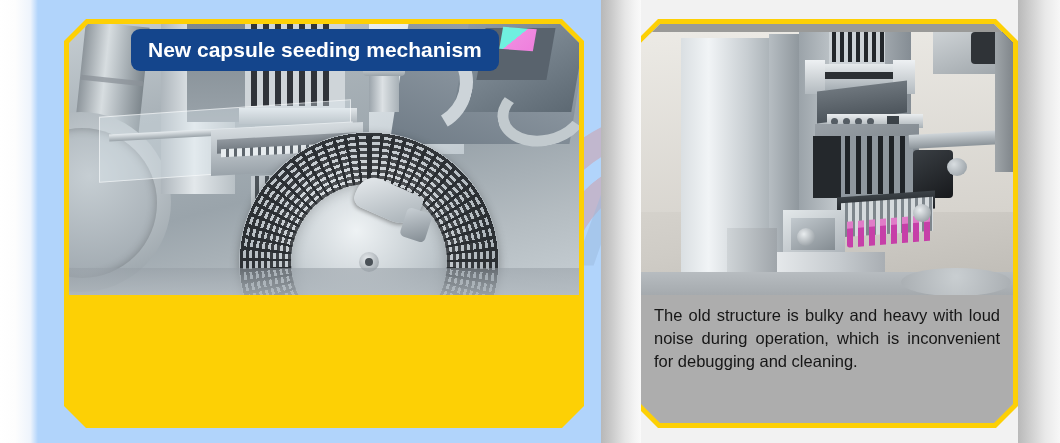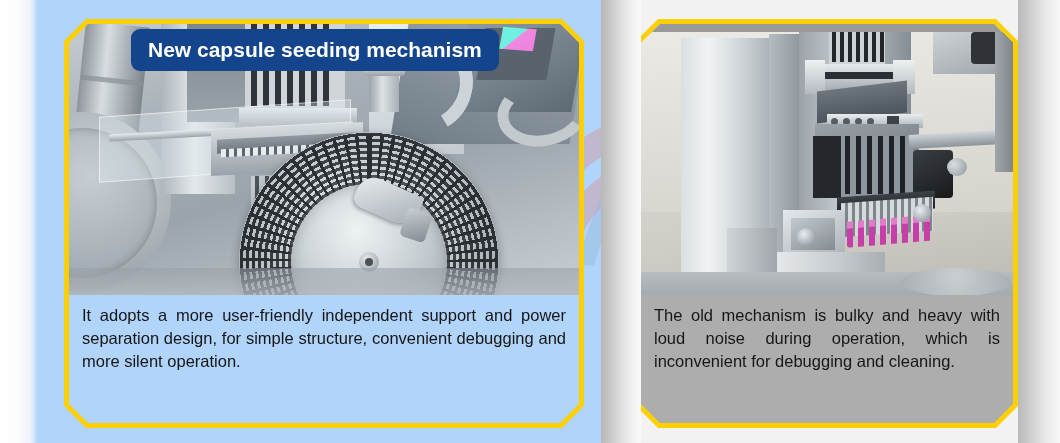--- a/index.html
+++ b/index.html
@@ -182,21 +182,20 @@
           <div class="pp" style="left:334px;top:186px;width:26px;height:30px;border-radius:5px;background:linear-gradient(150deg,#c9d0d5,#838c93);transform:rotate(18deg);"></div>
 
           <div class="pp" style="left:0;top:244px;width:520px;height:30px;background:linear-gradient(to bottom,rgba(150,158,165,.55),rgba(178,186,192,.85));"></div>
         </div>
 
         <div class="badge badge-new" style="left:62px;top:5px;">
           <span>New capsule seeding mechanism</span>
         </div>
       </div>
 
-      <div class="caption cap-blue">It adopts a more user-friendly independent support and power separation design, for simple structure, convenient debugging and more silent operation.</div>
     </div>
   </div>
 
   <div class="panel chamfer-all" style="left:636px;top:19px;width:382px;height:409px;">
     <div class="panel-inner">
 
       <div class="photo" style="height:271px;">
         <div class="photo-canvas" style="background:linear-gradient(170deg,#e6e3dd 0%,#dbd8d2 40%,#cfccc6 70%,#bdbab4 100%);">
 
           <div class="pp" style="left:0;top:0;width:382px;height:10px;background:#9a9a98;"></div>
@@ -267,19 +266,19 @@
           <div class="pp" style="left:86px;top:204px;width:50px;height:68px;background:linear-gradient(to right,#cfd4d7,#9fa5aa);"></div>
 
           <div class="pp" style="left:0;top:248px;width:382px;height:24px;background:linear-gradient(to bottom,#b7bcc0,#a4a9ad);"></div>
           <div class="pp" style="left:260px;top:244px;width:110px;height:28px;border-radius:50%;background:radial-gradient(circle at 50% 30%,#c9ced1,#a9aeb2);"></div>
 
           <div class="pp" style="left:354px;top:8px;width:28px;height:140px;background:linear-gradient(to right,#9fa5a9,#6f757a);"></div>
         </div>
 
       </div>
 
-      <div class="caption cap-gray">The old mechanism is bulky and heavy with loud noise during operation, which is inconvenient for debugging and cleaning.</div>
+      <div class="caption cap-gray">The old structure is bulky and heavy with loud noise during operation, which is inconvenient for debugging and cleaning.</div>
     </div>
   </div>
 
   <div class="divider" style="z-index:1;"></div>
   <div class="edge-right" style="z-index:1;"></div>
 </div>
 
 </body></html>

